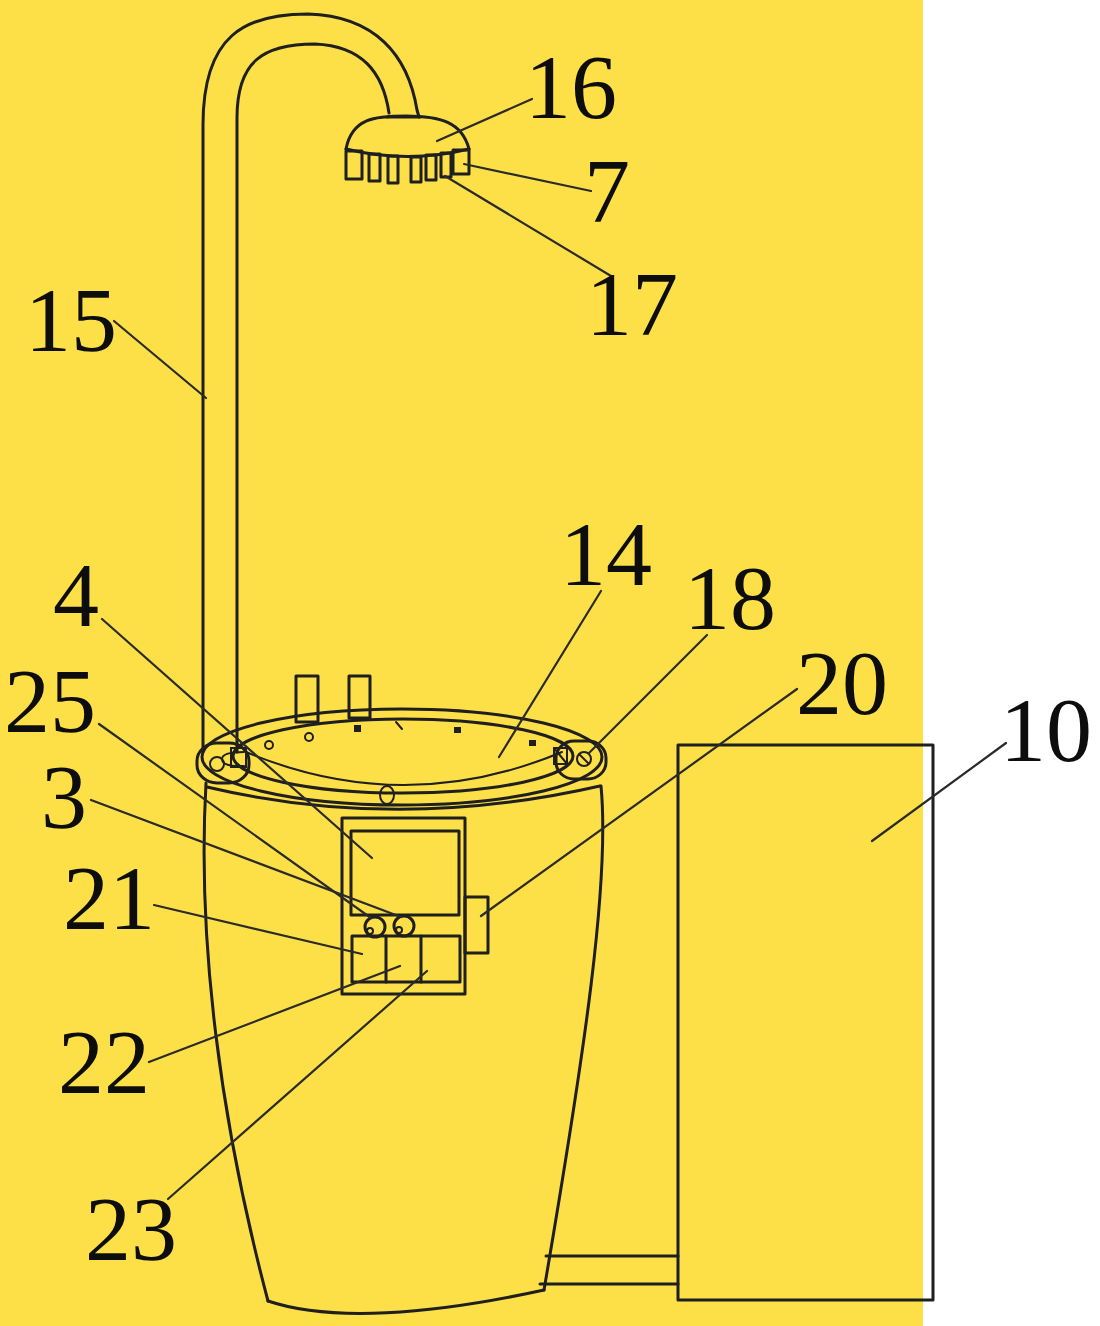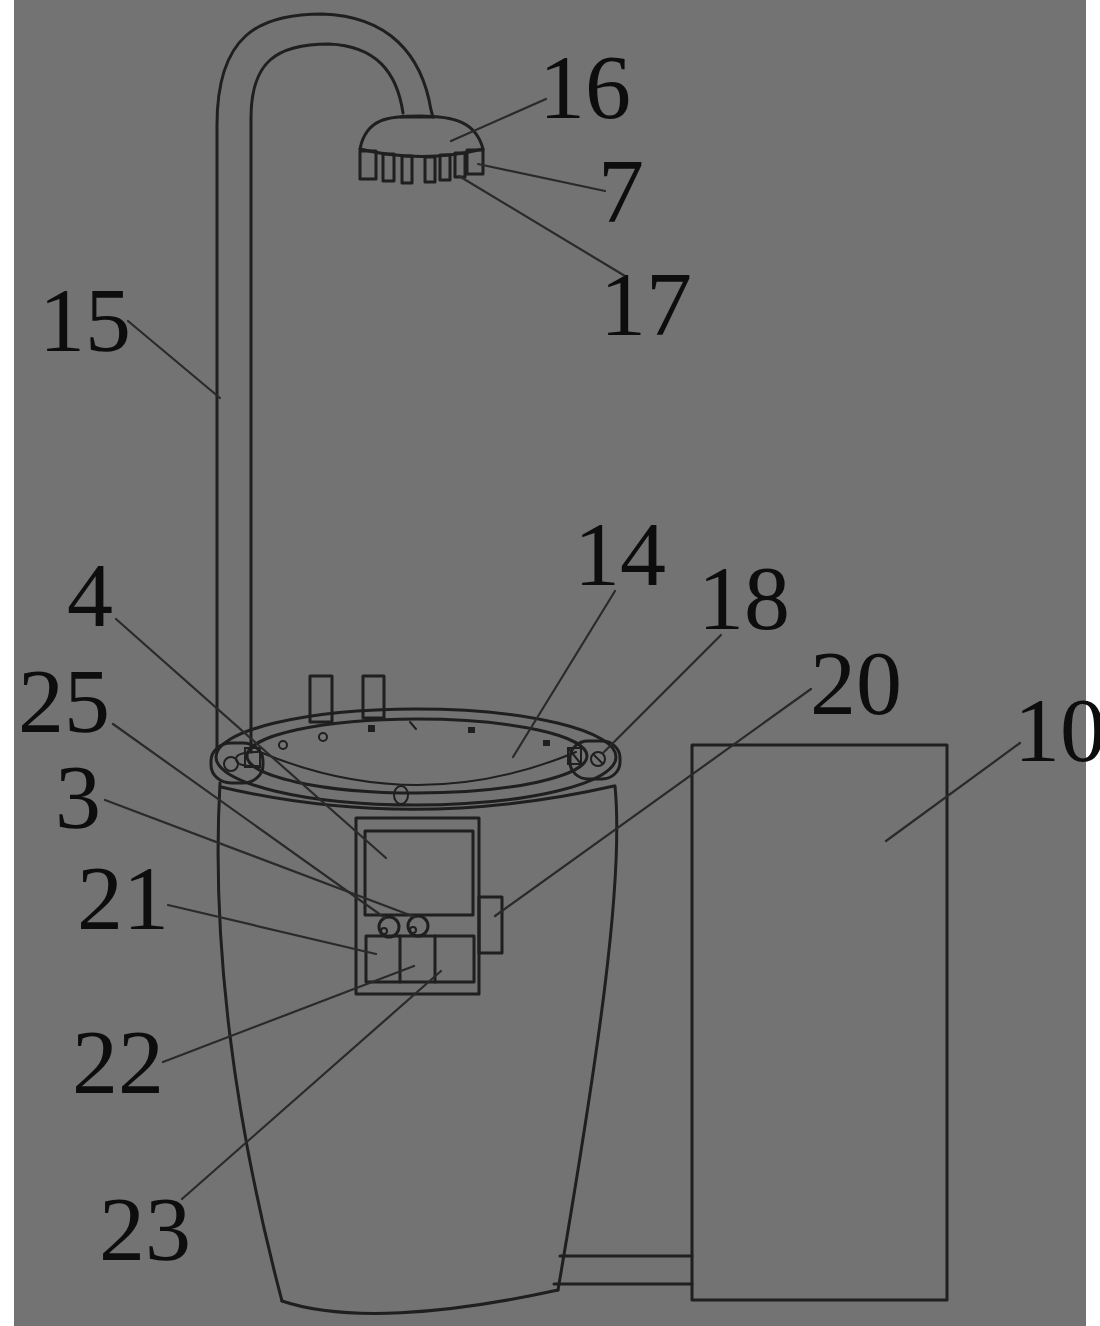--- a/index.html
+++ b/index.html
@@ -1,25 +1,24 @@
 <!DOCTYPE html>
 <html><head>
 <meta charset="utf-8">
 <style>
   html, body {
     margin: 0;
     padding: 0;
     background: #ffffff;
   }
   .figure-wrap {
-    width: 1072px;
+    width: 923px;
     height: 1326px;
-    background: #737373;
+    background: #fde047;
     position: relative;
-    margin-left: 14px;
   }
   svg { display: block; }
   .outline {
     fill: none;
     stroke: #1f1f1f;
     stroke-width: 3;
     stroke-linecap: round;
     stroke-linejoin: round;
   }
   .thin {

